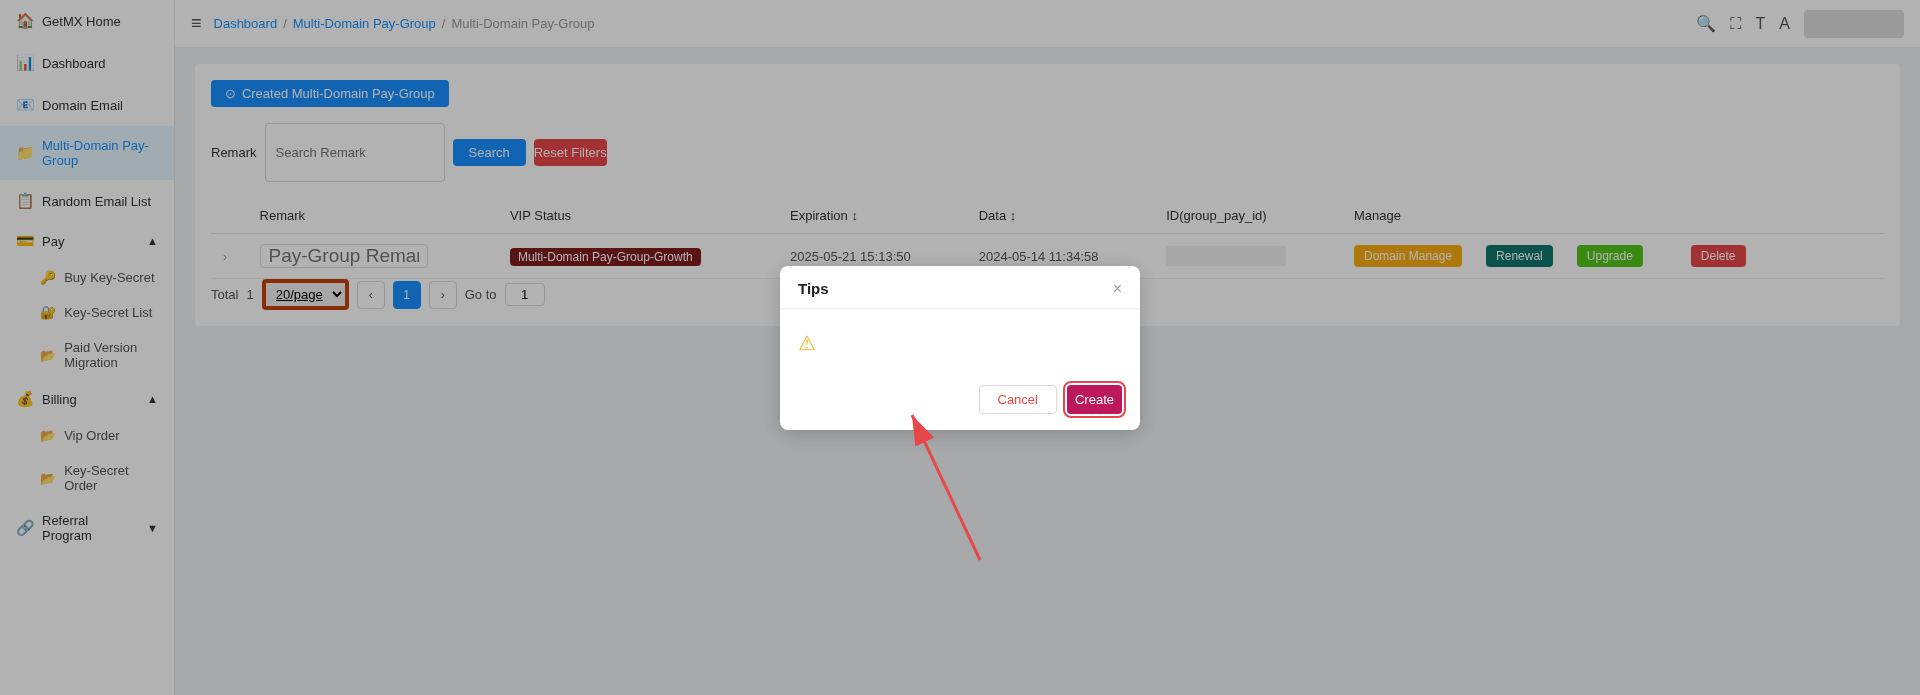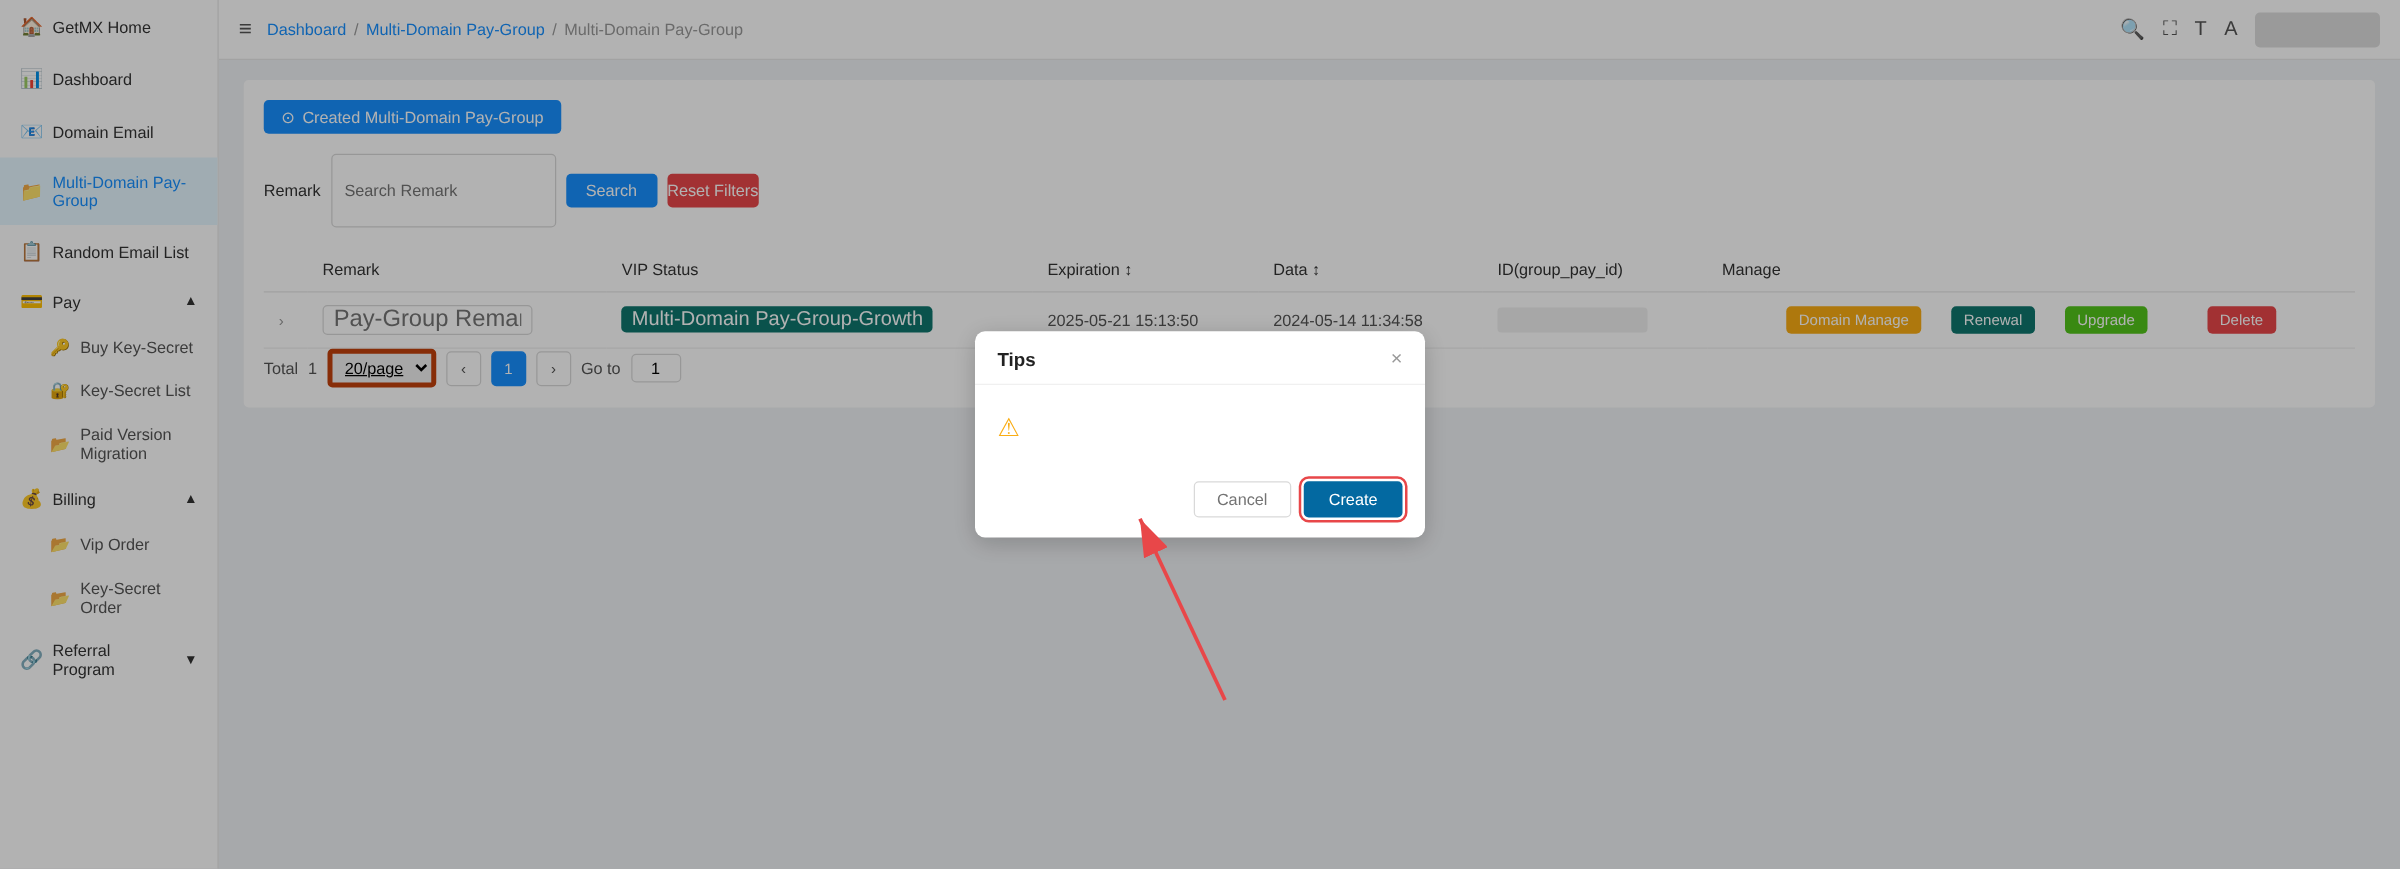--- a/index.html
+++ b/index.html
@@ -181,31 +181,30 @@
     }
     .remark-input {
       border: 1px solid #d9d9d9;
       border-radius: 4px;
       padding: 0 8px;
       font-size: 19px;
       color: #999;
       width: 168px;
     }
     .status-badge {
-      background: #0f766e;
+      background: #7f1d1d;
       color: #fff;
       border-radius: 4px;
       padding: 2px 8px;
-      font-size: 16px;
+      font-size: 12px;
     }
     .manage-btns {
       display: flex;
       flex-wrap: wrap;
       gap: 24px;
-      justify-content: center;
     }
     .btn-domain {
       background: #faad14;
       color: #fff;
       border: none;
       border-radius: 4px;
       padding: 4px 10px;
       font-size: 12px;
       cursor: pointer;
     }
@@ -339,28 +338,28 @@
       gap: 10px;
       padding: 10px 18px 16px;
     }
     .btn-cancel {
       background: #fff;
       border: 1px solid #d9d9d9;
       border-radius: 4px;
       padding: 6px 18px;
       cursor: pointer;
       font-size: 13px;
-      color: #737373;
+      color: #ef4444;
     }
     .btn-create {
-      background: #0369a1;
-      color: #fff;
-      border: none;
-      border-radius: 4px;
-      padding: 6px 20px;
+      background: #be185d;
+      color: #fff;
+      border: none;
+      border-radius: 4px;
+      padding: 6px 8px;
       cursor: pointer;
       font-size: 13px;
       outline: 2px solid #e84749;
       outline-offset: 2px;
     }
 
     
     .arrow-svg {
       position: absolute;
       pointer-events: none;

